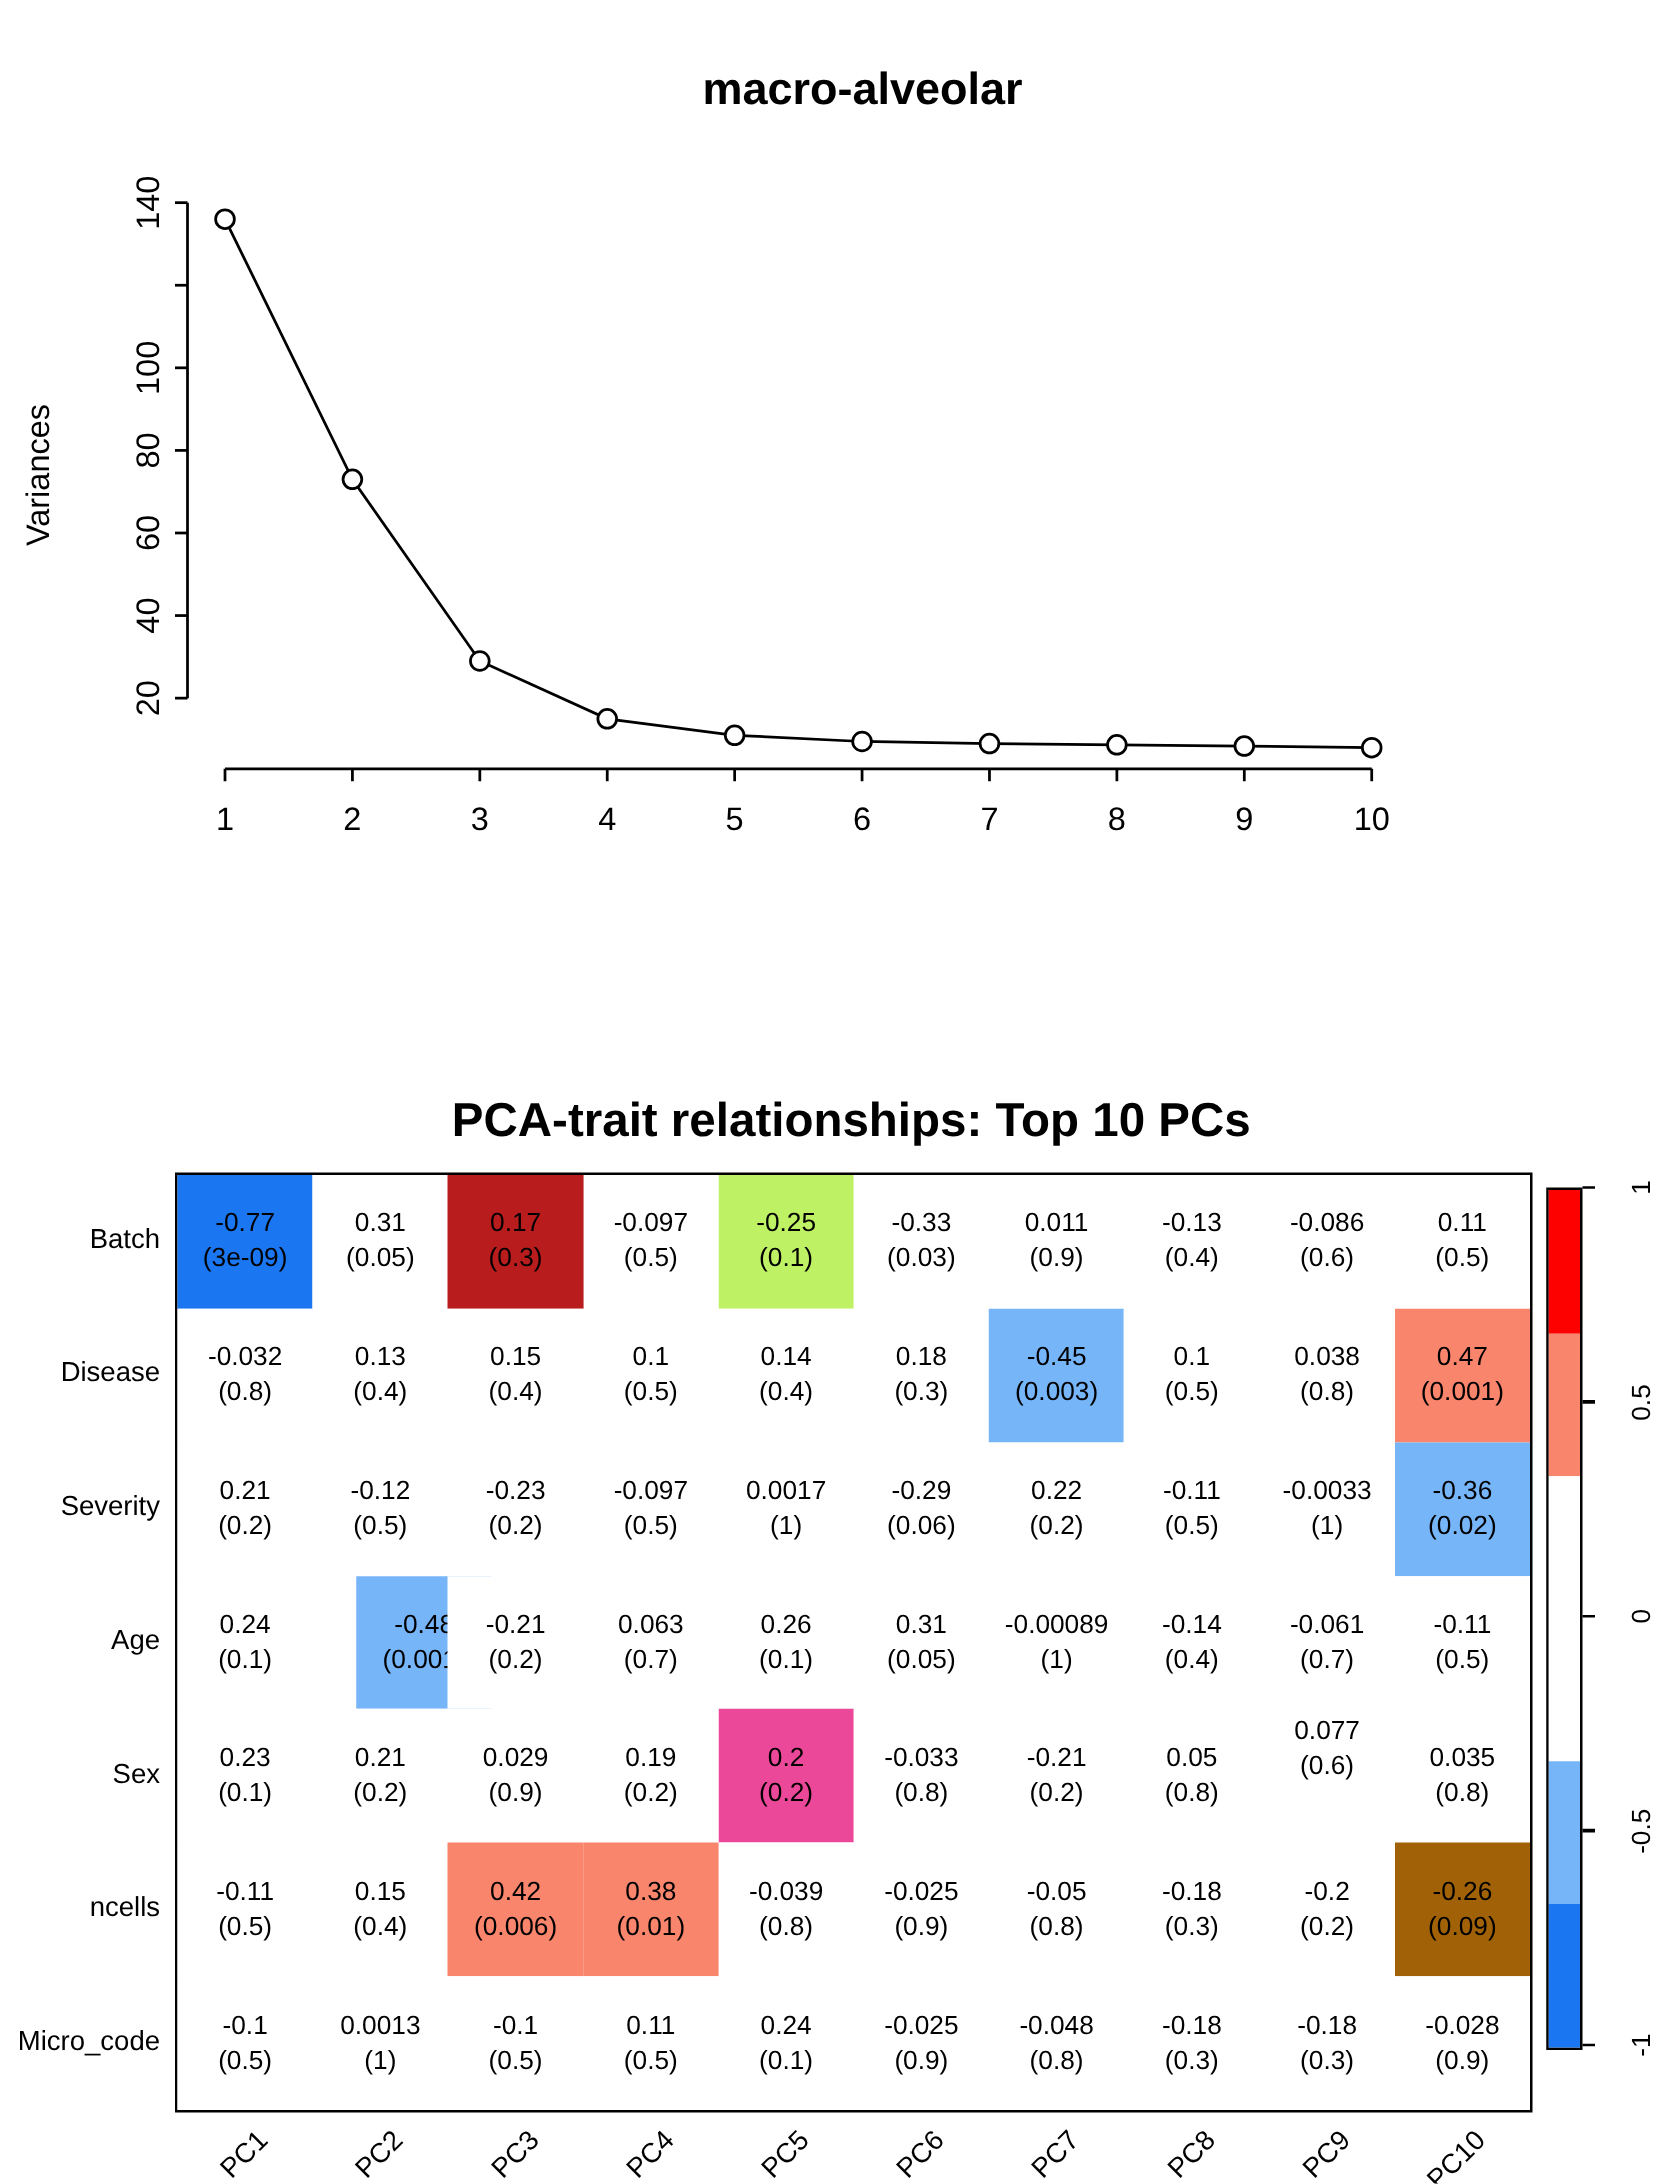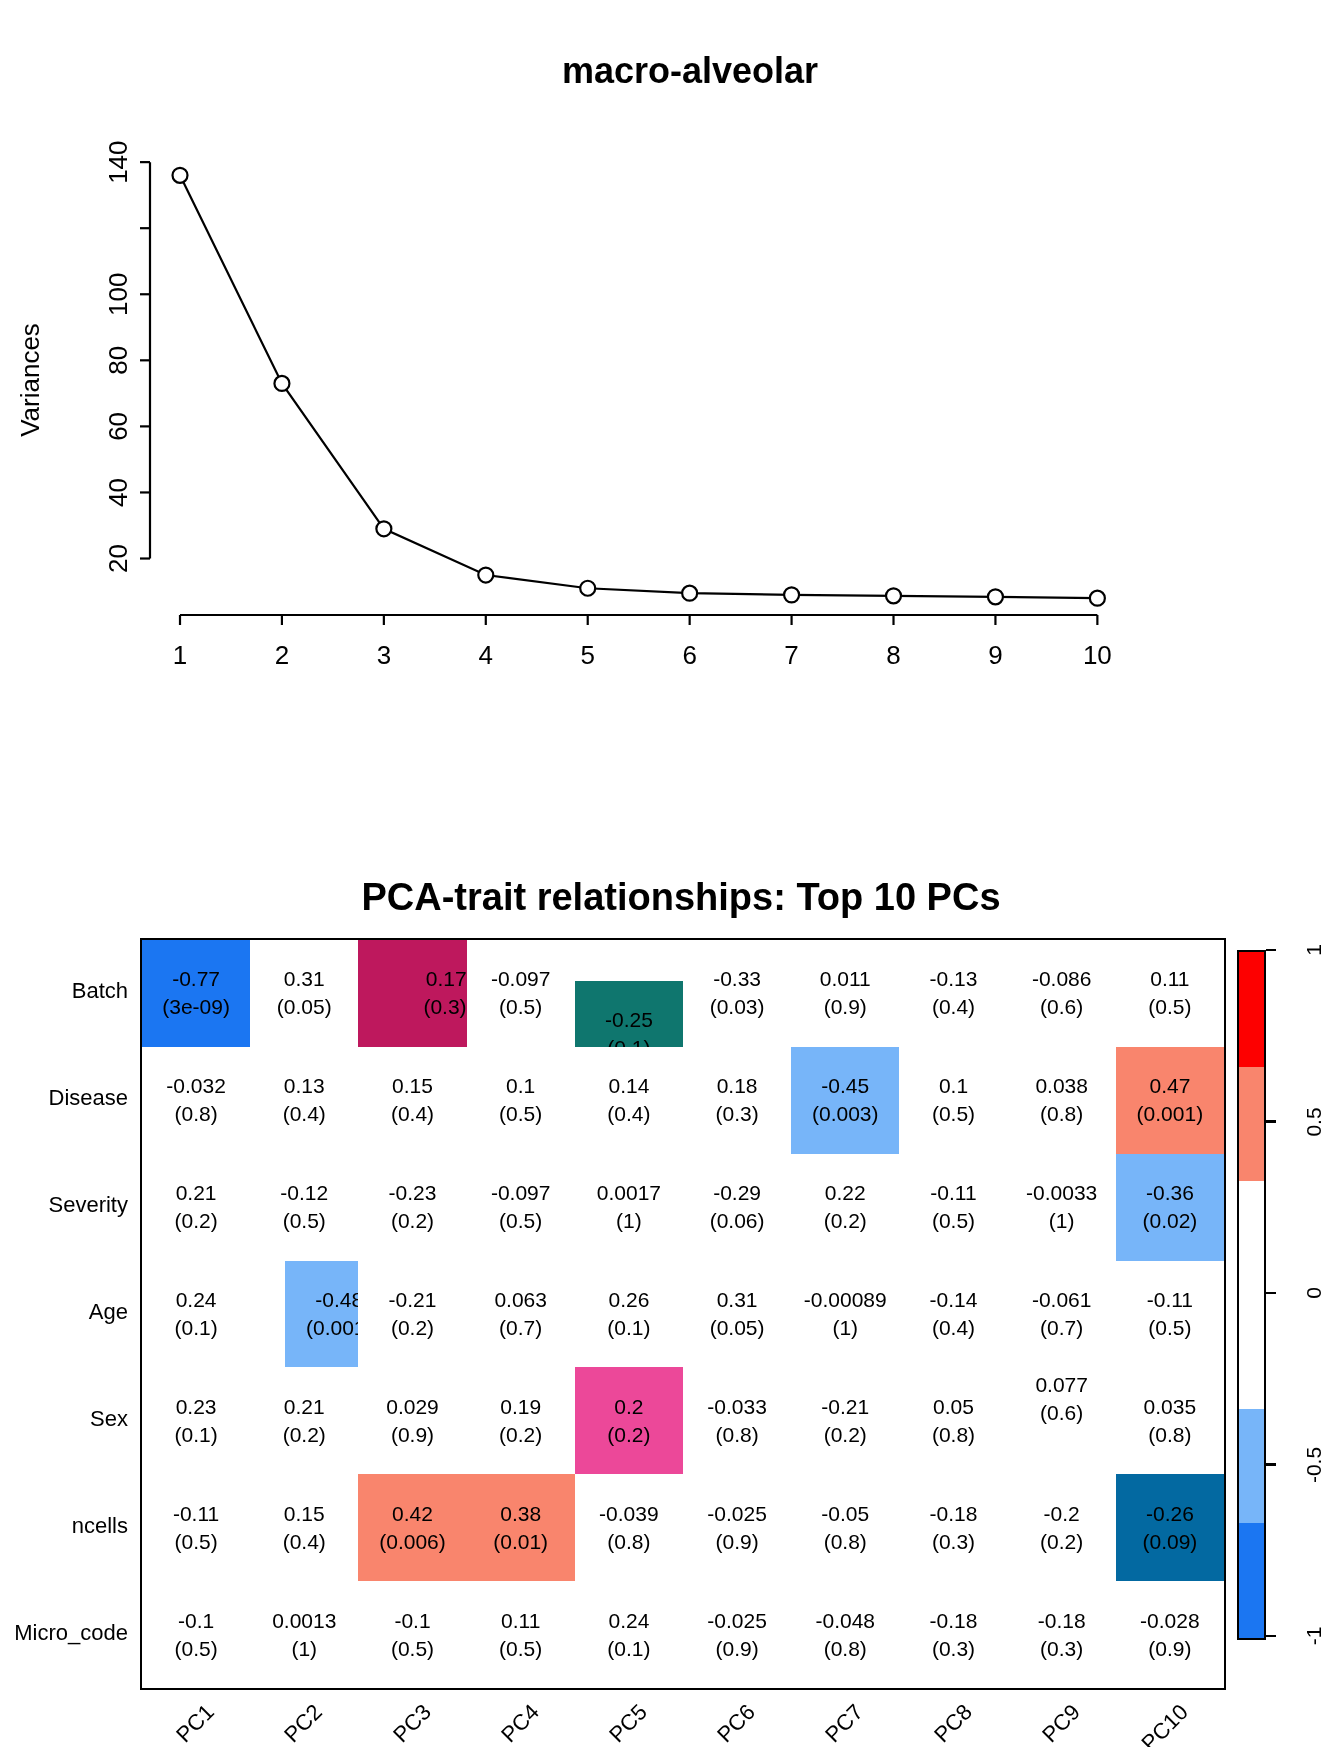--- a/index.html
+++ b/index.html
@@ -104,29 +104,29 @@
   <div id="hm-title">PCA-trait relationships: Top 10 PCs</div>
   <div id="heatmap-box">
       <div class="hm-cell" style="left: 0px; top: 0px; width: 108.2px; height: 106.857px; background: rgb(27, 118, 242);">
         <div>-0.77</div>
         <div>(3e-09)</div>
       </div>
       <div class="hm-cell" style="left: 108.2px; top: 0px; width: 108.2px; height: 106.857px; background: rgb(255, 255, 255);">
         <div>0.31</div>
         <div>(0.05)</div>
       </div>
-      <div class="hm-cell" style="left: 216.4px; top: 0px; width: 108.2px; height: 106.857px; background: #be185d; align-items: flex-end;">
+      <div class="hm-cell" style="left: 216.4px; top: 0px; width: 108.2px; height: 106.857px; background: #b91c1c;">
         <div>0.17</div>
         <div>(0.3)</div>
       </div>
       <div class="hm-cell" style="left: 324.6px; top: 0px; width: 108.2px; height: 106.857px; background: rgb(255, 255, 255);">
         <div>-0.097</div>
         <div>(0.5)</div>
       </div>
-      <div class="hm-cell" style="left: 432.8px; top: 0px; width: 108.2px; height: 106.857px; background: #0f766e; margin-top: 41px;">
+      <div class="hm-cell" style="left: 432.8px; top: 0px; width: 108.2px; height: 106.857px; background: #bef264;">
         <div>-0.25</div>
         <div>(0.1)</div>
       </div>
       <div class="hm-cell" style="left: 541px; top: 0px; width: 108.2px; height: 106.857px; background: rgb(255, 255, 255);">
         <div>-0.33</div>
         <div>(0.03)</div>
       </div>
       <div class="hm-cell" style="left: 649.2px; top: 0px; width: 108.2px; height: 106.857px; background: rgb(255, 255, 255);">
         <div>0.011</div>
         <div>(0.9)</div>
@@ -332,21 +332,21 @@
         <div>(0.8)</div>
       </div>
       <div class="hm-cell" style="left: 757.4px; top: 534.286px; width: 108.2px; height: 106.857px; background: rgb(255, 255, 255);">
         <div>-0.18</div>
         <div>(0.3)</div>
       </div>
       <div class="hm-cell" style="left: 865.6px; top: 534.286px; width: 108.2px; height: 106.857px; background: rgb(255, 255, 255);">
         <div>-0.2</div>
         <div>(0.2)</div>
       </div>
-      <div class="hm-cell" style="left: 973.8px; top: 534.286px; width: 108.2px; height: 106.857px; background: #0369a1;">
+      <div class="hm-cell" style="left: 973.8px; top: 534.286px; width: 108.2px; height: 106.857px; background: #a16207;">
         <div>-0.26</div>
         <div>(0.09)</div>
       </div>
       <div class="hm-cell" style="left: 0px; top: 641.143px; width: 108.2px; height: 106.857px; background: rgb(255, 255, 255);">
         <div>-0.1</div>
         <div>(0.5)</div>
       </div>
       <div class="hm-cell" style="left: 108.2px; top: 641.143px; width: 108.2px; height: 106.857px; background: rgb(255, 255, 255);">
         <div>0.0013</div>
         <div>(1)</div>

